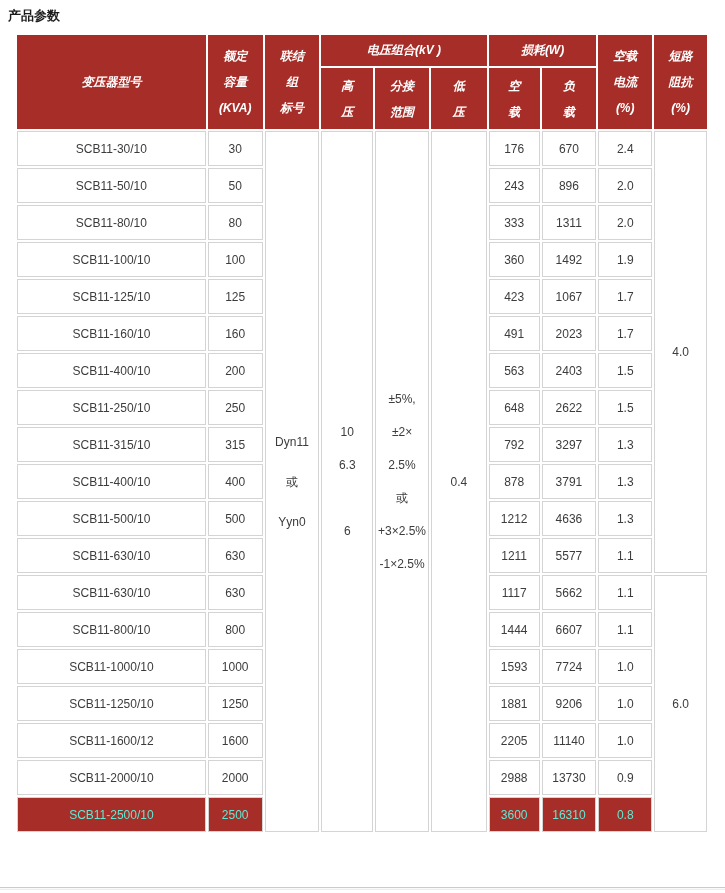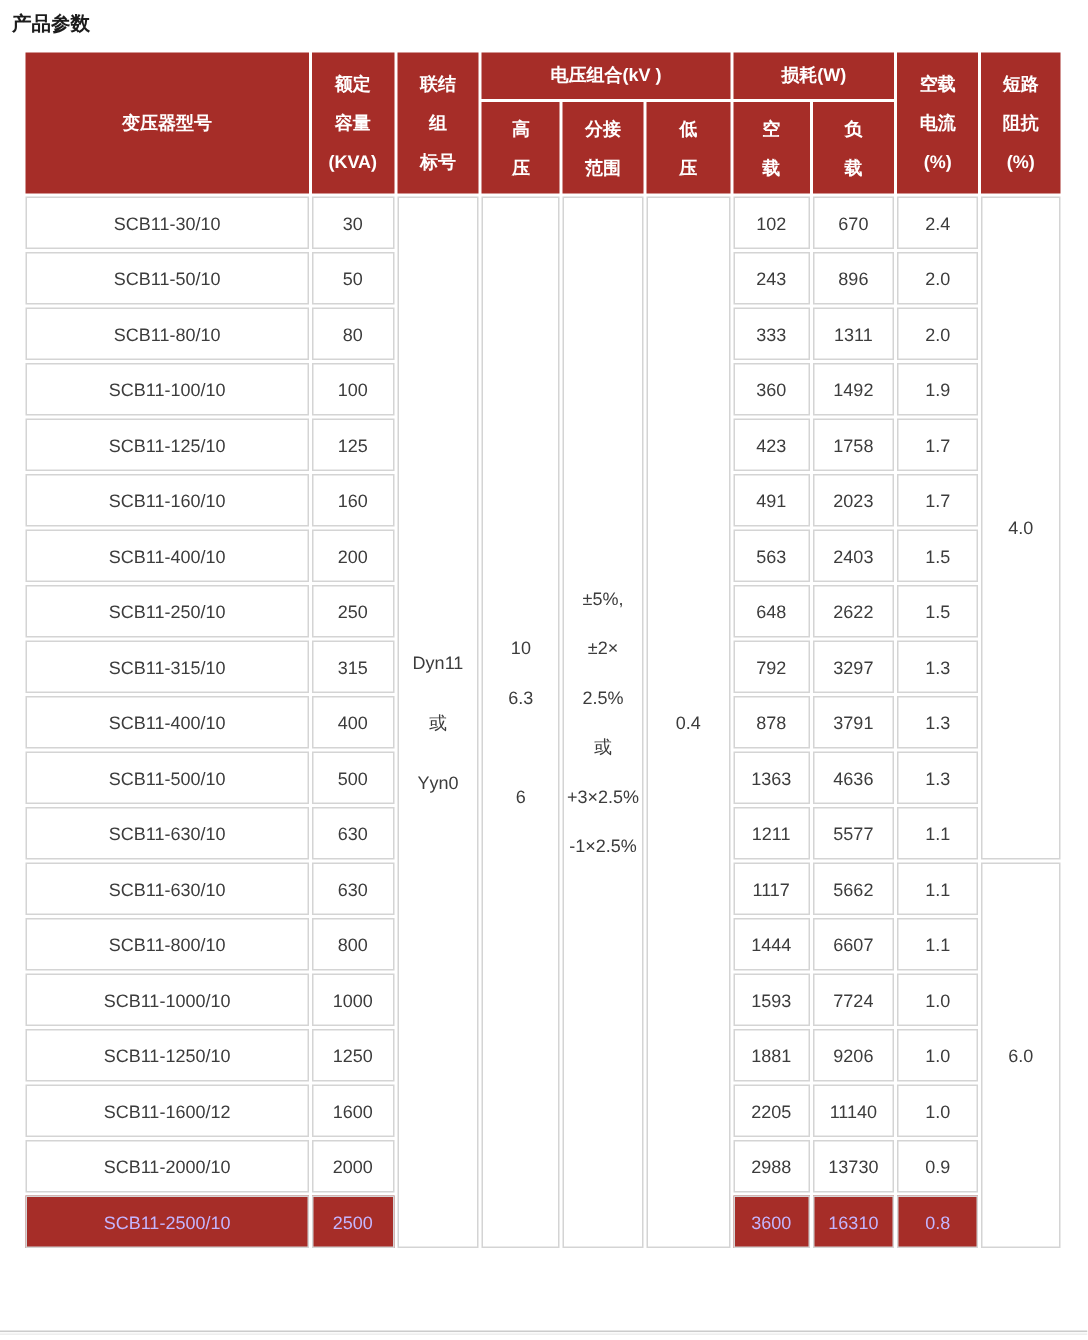--- a/index.html
+++ b/index.html
@@ -18,33 +18,34 @@
   table.params{
     position:absolute;left:15px;top:33px;
     width:694px;table-layout:fixed;
     border-collapse:separate;border-spacing:2px;
     font-size:12px;
   }
   th{
     background:var(--accent);color:var(--header-text);
     font-weight:bold;text-align:center;vertical-align:middle;
     font-size:12px;
+    font-style:italic;
   }
   th.group{height:31px;}
   tr.sub th{height:61px;}
   th .ln{line-height:26px;min-height:26px;}
   td{
     background:#fff;border:1px solid var(--border);
     text-align:center;vertical-align:middle;
     height:35px;color:var(--body-text);font-size:12px;
   }
   td.merged{border:1px solid var(--border);}
   td .ln{min-height:33px;line-height:33px;}
   td.vg .ln{min-height:40px;line-height:40px;}
-  tr.hl td.data-cell{background:var(--accent);color:#c4b5fd;}
+  tr.hl td.data-cell{background:var(--accent);color:#5eead4;}
   .bottom-divider{
     position:absolute;left:0;top:887px;width:725px;height:3px;
     border-top:1px solid var(--divider);border-bottom:1px solid #eee;background:#fafafa;
   }
 </style>
 </head>
 <body>
 
 <div class="page">
   <div class="page-title">产品参数</div>
@@ -128,21 +129,21 @@
           </td>
           <td rowspan="19" class="merged">
             <div class="ln">±5%,</div>
             <div class="ln">±2×</div>
             <div class="ln">2.5%</div>
             <div class="ln">或</div>
             <div class="ln">+3×2.5%</div>
             <div class="ln">-1×2.5%</div>
           </td>
           <td rowspan="19" class="merged">0.4</td>
-          <td class="data-cell">102</td>
+          <td class="data-cell">176</td>
           <td class="data-cell">670</td>
           <td class="data-cell">2.4</td>
           <td rowspan="12" class="merged">4.0</td>
         </tr>
         <tr>
           <td class="data-cell">SCB11-50/10</td>
           <td class="data-cell">50</td>
           <td class="data-cell">243</td>
           <td class="data-cell">896</td>
           <td class="data-cell">2.0</td>
@@ -158,21 +159,21 @@
           <td class="data-cell">SCB11-100/10</td>
           <td class="data-cell">100</td>
           <td class="data-cell">360</td>
           <td class="data-cell">1492</td>
           <td class="data-cell">1.9</td>
         </tr>
         <tr>
           <td class="data-cell">SCB11-125/10</td>
           <td class="data-cell">125</td>
           <td class="data-cell">423</td>
-          <td class="data-cell">1758</td>
+          <td class="data-cell">1067</td>
           <td class="data-cell">1.7</td>
         </tr>
         <tr>
           <td class="data-cell">SCB11-160/10</td>
           <td class="data-cell">160</td>
           <td class="data-cell">491</td>
           <td class="data-cell">2023</td>
           <td class="data-cell">1.7</td>
         </tr>
         <tr>
@@ -199,21 +200,21 @@
         <tr>
           <td class="data-cell">SCB11-400/10</td>
           <td class="data-cell">400</td>
           <td class="data-cell">878</td>
           <td class="data-cell">3791</td>
           <td class="data-cell">1.3</td>
         </tr>
         <tr>
           <td class="data-cell">SCB11-500/10</td>
           <td class="data-cell">500</td>
-          <td class="data-cell">1363</td>
+          <td class="data-cell">1212</td>
           <td class="data-cell">4636</td>
           <td class="data-cell">1.3</td>
         </tr>
         <tr>
           <td class="data-cell">SCB11-630/10</td>
           <td class="data-cell">630</td>
           <td class="data-cell">1211</td>
           <td class="data-cell">5577</td>
           <td class="data-cell">1.1</td>
         </tr>

